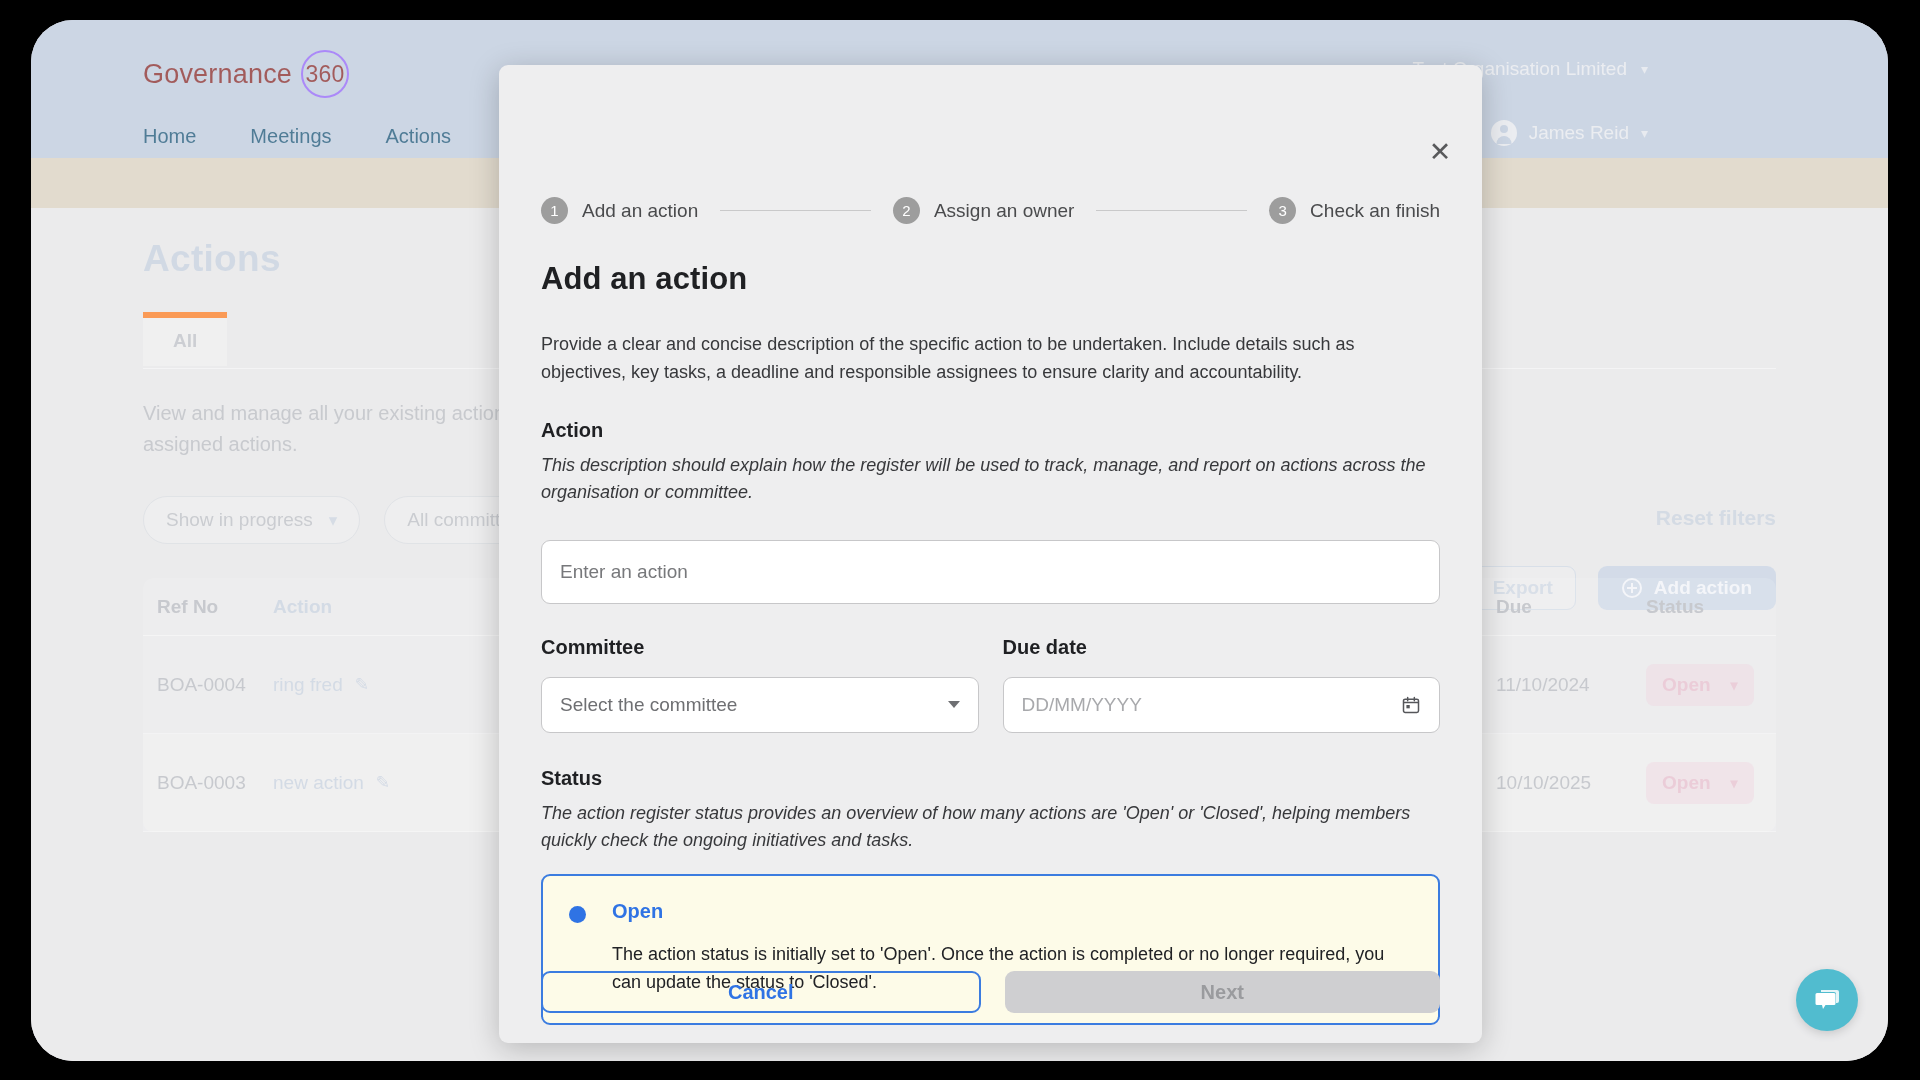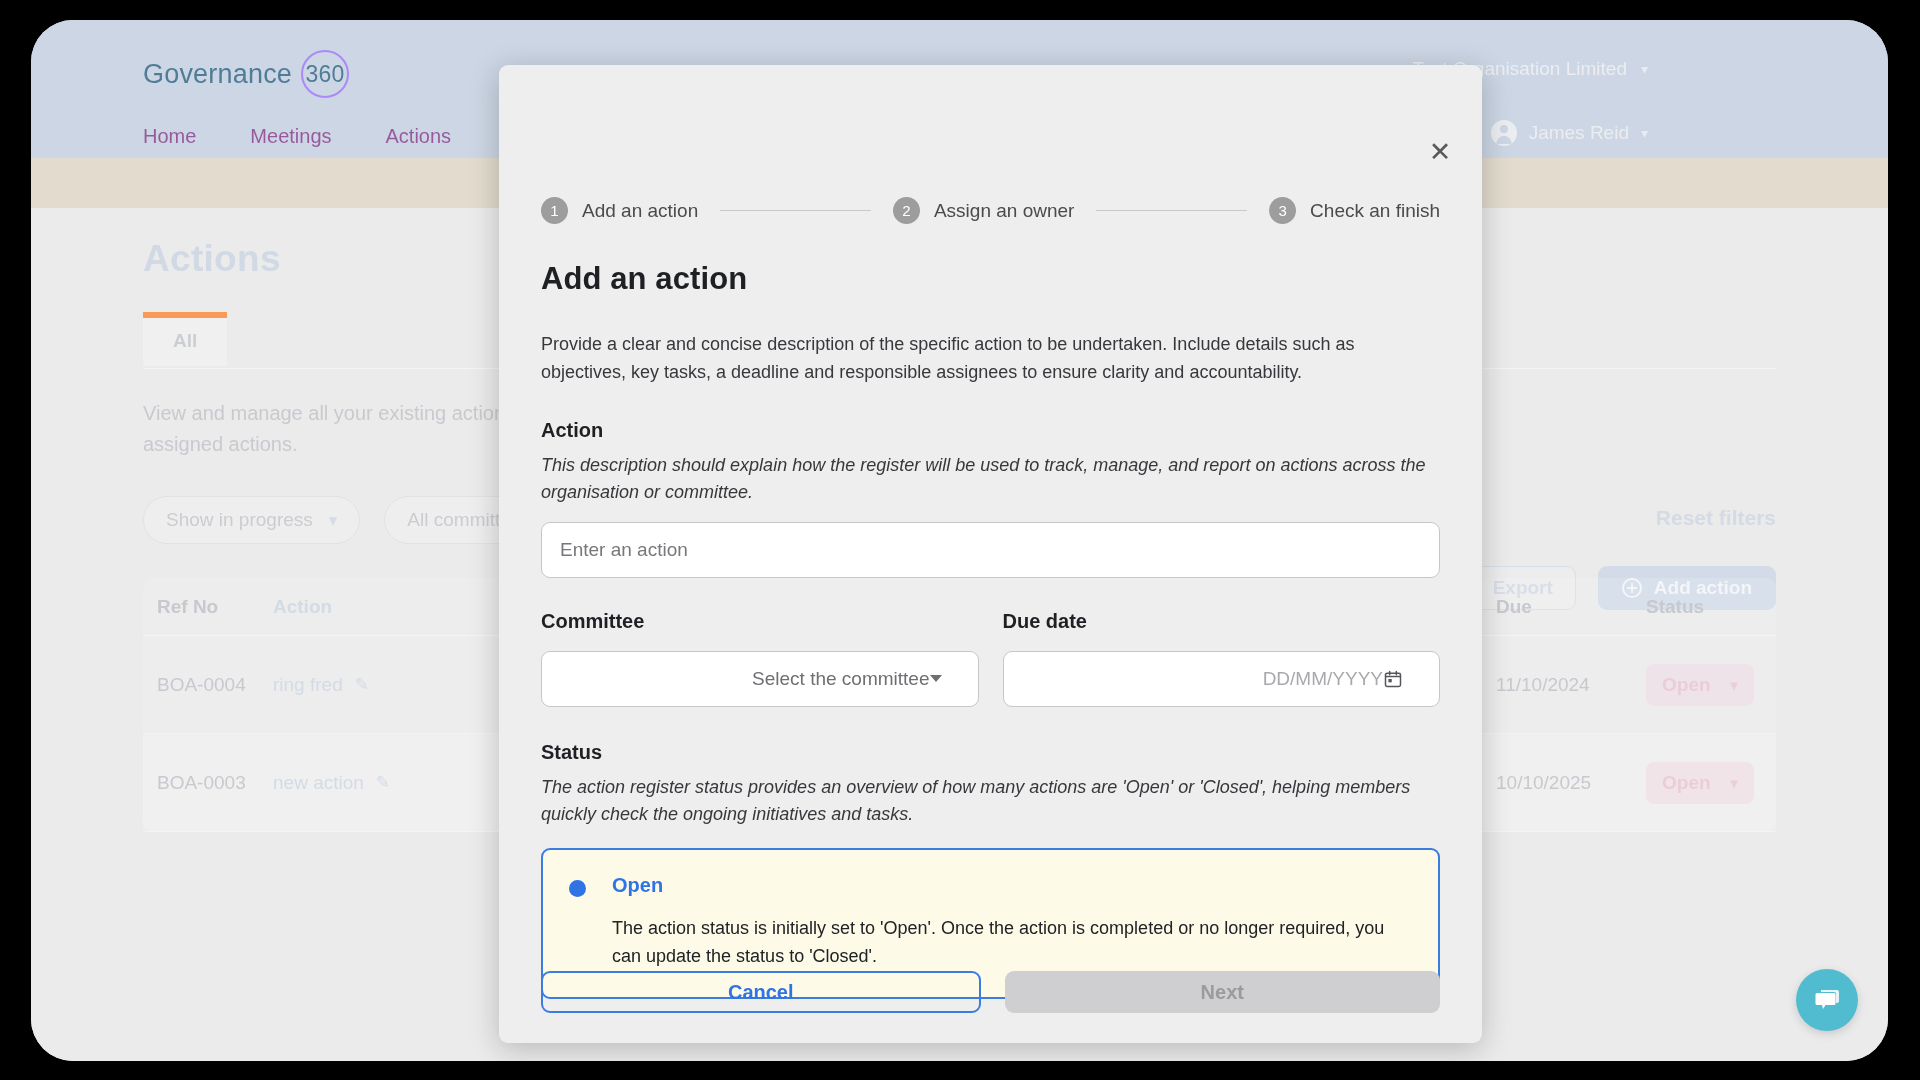--- a/index.html
+++ b/index.html
@@ -27,32 +27,32 @@
     opacity: 1;
   }
 
   #topbar {
     position: absolute; left: 0; top: 0; right: 0; height: 138px;
     background: #b9c6da;
   }
   .logo {
     position: absolute; left: 112px; top: 30px;
     display: flex; align-items: center; gap: 9px;
-    color: #0c4a6e; font-size: 27px; letter-spacing: .2px;
+    color: #7f1d1d; font-size: 27px; letter-spacing: .2px;
   }
   .logo .ring {
     width: 48px; height: 48px; border-radius: 50%;
     border: 2px solid #8b5cf6;
     display: flex; align-items: center; justify-content: center;
     font-size: 23px; font-weight: 400;
   }
   .nav {
     position: absolute; left: 112px; top: 105px;
     display: flex; gap: 54px;
-    color: #701a75; font-size: 20px;
+    color: #0c4a6e; font-size: 20px;
   }
   .org {
     position: absolute; right: 240px; top: 38px;
     color: #e4e7ec; font-size: 19px;
     display: flex; align-items: center; gap: 14px;
   }
   .user {
     position: absolute; right: 240px; top: 100px;
     color: #e4e7ec; font-size: 19px;
     display: flex; align-items: center; gap: 12px;
@@ -216,33 +216,33 @@
 
   .modal-body { position: absolute; left: 42px; right: 42px; top: 196px; }
   h1.modal-title { font-size: 31px; font-weight: 700; color: #1f2023; letter-spacing: .1px; }
   p.modal-desc {
     margin-top: 34px; font-size: 18px; line-height: 1.55; color: #37383b;
   }
   .field-label { font-size: 20px; font-weight: 700; color: #1f2023; }
   .field-help { margin-top: 10px; font-size: 18px; line-height: 1.5; color: #37383b; font-style: italic; }
 
   .text-input {
-    margin-top: 16px; height: 56px; width: 100%;
+    margin-top: 34px; height: 64px; width: 100%;
     background: #fff; border: 1px solid #c7c7c9; border-radius: 9px;
     display: flex; align-items: center; padding: 0 18px;
     color: #77787b; font-size: 19px;
   }
 
   .two-col { display: flex; gap: 24px; margin-top: 32px; }
   .col { flex: 1; }
   .select-input, .date-input {
     margin-top: 18px; height: 56px; width: 100%;
     background: #fff; border: 1px solid #c7c7c9; border-radius: 9px;
-    display: flex; align-items: center; justify-content: flex-end;
-    padding: 0 36px; color: #6e6f72; font-size: 19px;
+    display: flex; align-items: center; justify-content: space-between;
+    padding: 0 18px; color: #6e6f72; font-size: 19px;
   }
   .tri-down {
     width: 0; height: 0; border-left: 6px solid transparent;
     border-right: 6px solid transparent; border-top: 7px solid #6e6f72;
   }
   .date-input .ph { color: #a8a9ac; }
 
   .status-card {
     margin-top: 20px;
     background: #fdfbe8; border: 2px solid #3b7ce0; border-radius: 9px;

